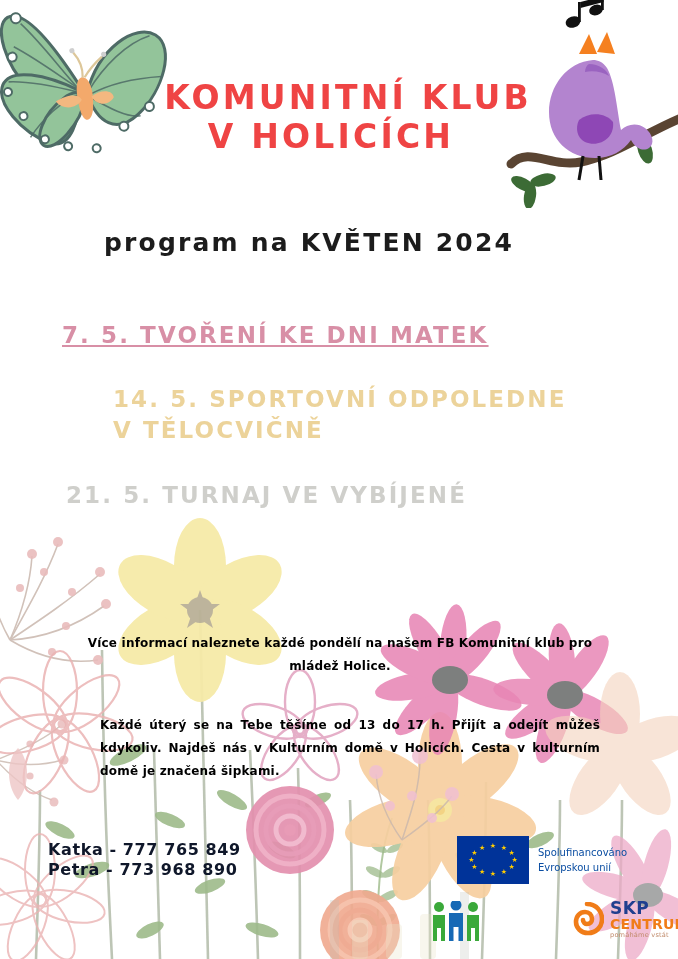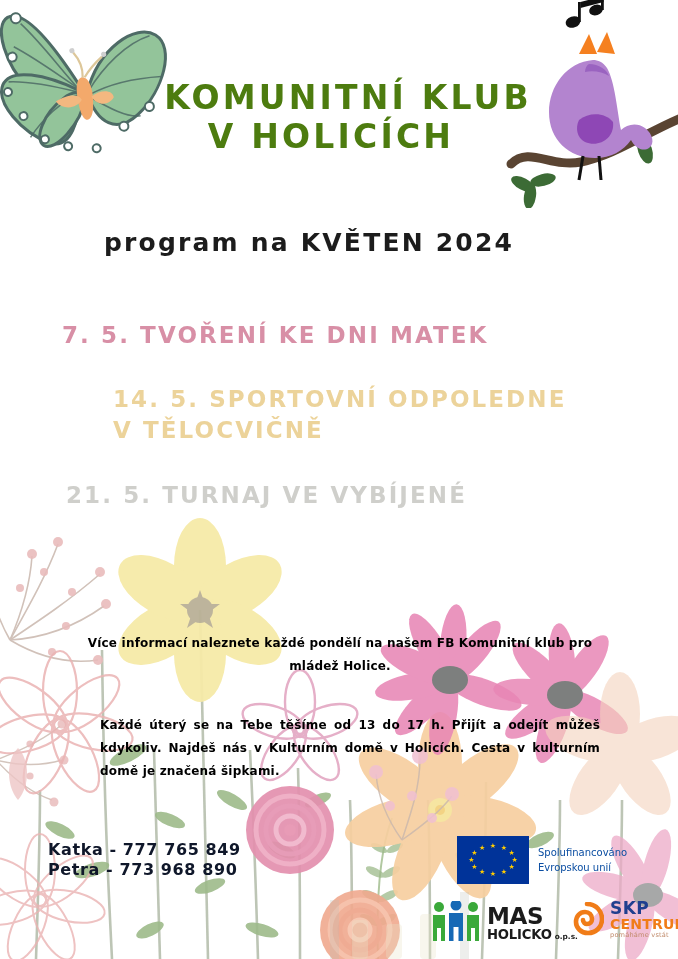--- a/index.html
+++ b/index.html
@@ -8,37 +8,37 @@
     background:#ffffff;
     font-family:"DejaVu Sans","Liberation Sans",sans-serif;
     position:relative;
   }
   .poster{position:relative;width:678px;height:959px;overflow:hidden;background:#fff;}
   .art{position:absolute;}
 
   
   .title-block{position:absolute;left:0;top:78px;width:678px;text-align:center;z-index:6;}
   .title-line{
-    color:#4d7c0f;font-weight:700;font-size:33px;line-height:39px;
+    color:#ef4444;font-weight:700;font-size:33px;line-height:39px;
     letter-spacing:3.2px;white-space:nowrap;
     font-family:"DejaVu Sans","Liberation Sans",sans-serif;
   }
   .t1{margin-left:18px;}
   .t2{margin-left:6px;}
   .t3{margin-left:-16px;}
 
   .subtitle{
     position:absolute;left:0;top:228px;width:618px;text-align:center;z-index:6;
     color:#1c1c1c;font-weight:700;font-size:25px;letter-spacing:2.2px;
   }
 
   
   .program{position:absolute;left:0;top:320px;width:678px;z-index:6;}
   .p-item{font-weight:700;letter-spacing:2.1px;line-height:31px;font-size:23px;}
-  .p1{color:#d88fa6;margin-left:62px;}
+  .p1{color:#d88fa6;margin-left:62px;text-decoration:underline;}
   .p2{color:#ecd39a;margin-left:113px;margin-top:33px;max-width:470px;}
   .p3{color:#cfcfcb;margin-left:66px;margin-top:34px;}
   .p4{color:#4c4c4c;margin-left:134px;margin-top:40px;}
 
   
   .para{
     position:absolute;z-index:6;color:#000000;font-weight:700;
     font-size:12px;line-height:23px;letter-spacing:.2px;
   }
   .para-a{left:80px;top:632px;width:520px;text-align:center;}
@@ -427,27 +427,20 @@
 
   <div class="mas">
     <svg class="mas-fig" viewBox="0 0 52 40">
       <circle cx="9" cy="6" r="5" fill="#3aa93a"></circle>
       <path d="M3 14 h12 v26 h-4 v-13 h-4 v13 h-4 z" fill="#3aa93a"></path>
       <circle cx="26" cy="4" r="5.5" fill="#1769b5"></circle>
       <path d="M19 12 h14 v28 h-4.5 v-14 h-5 v14 h-4.5 z" fill="#1769b5"></path>
       <circle cx="43" cy="6" r="5" fill="#3aa93a"></circle>
       <path d="M37 14 h12 v26 h-4 v-13 h-4 v13 h-4 z" fill="#3aa93a"></path>
     </svg>
-    <div class="mas-txt">
-      <div class="mas-1">MAS</div>
-      <div class="mrow">
-        <span class="mas-2">HOLICKO</span>
-        <span class="mas-3">o.p.s.</span>
-      </div>
-    </div>
   </div>
 
   <div class="skp">
     <svg width="34" height="34" viewBox="0 0 34 34">
       <path d="M17 2 C26 2 32 9 32 17 C32 25 26 31 18 31 C11 31 6 26 6 20 C6 14 10 10 15 10 C19 10 22 13 22 17 C22 20 20 22 17 22 C15 22 13 20 13 18" fill="none" stroke="#f07c18" stroke-width="4.6" stroke-linecap="round"></path>
     </svg>
     <div class="skp-txt">
       <div class="skp-1">SKP</div>
       <div class="skp-2">CENTRUM</div>
       <div class="skp-3">pomáháme vstát</div>

